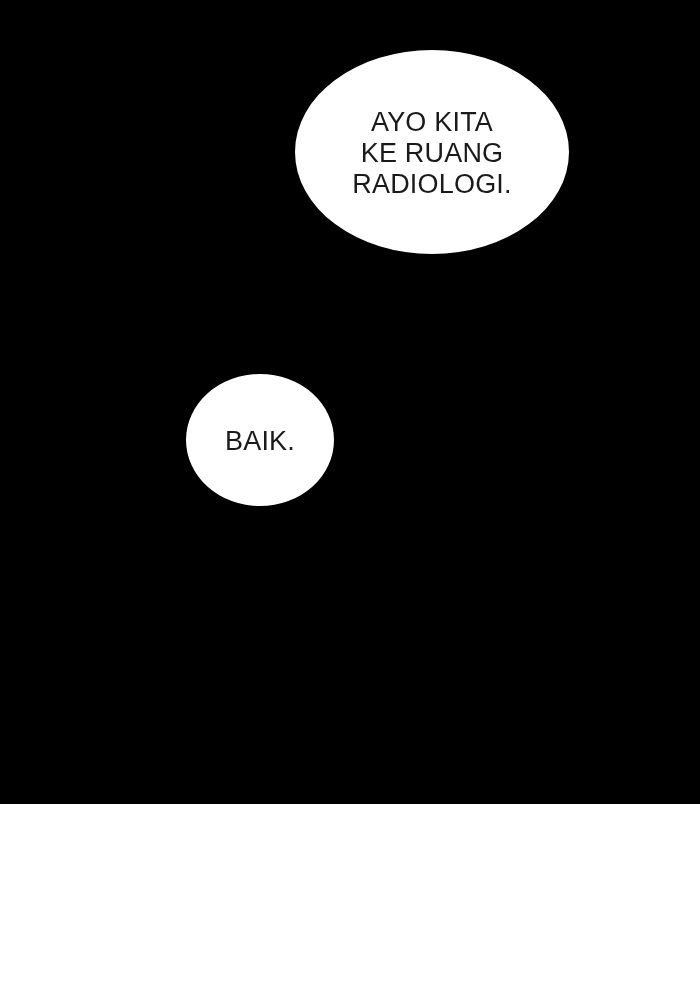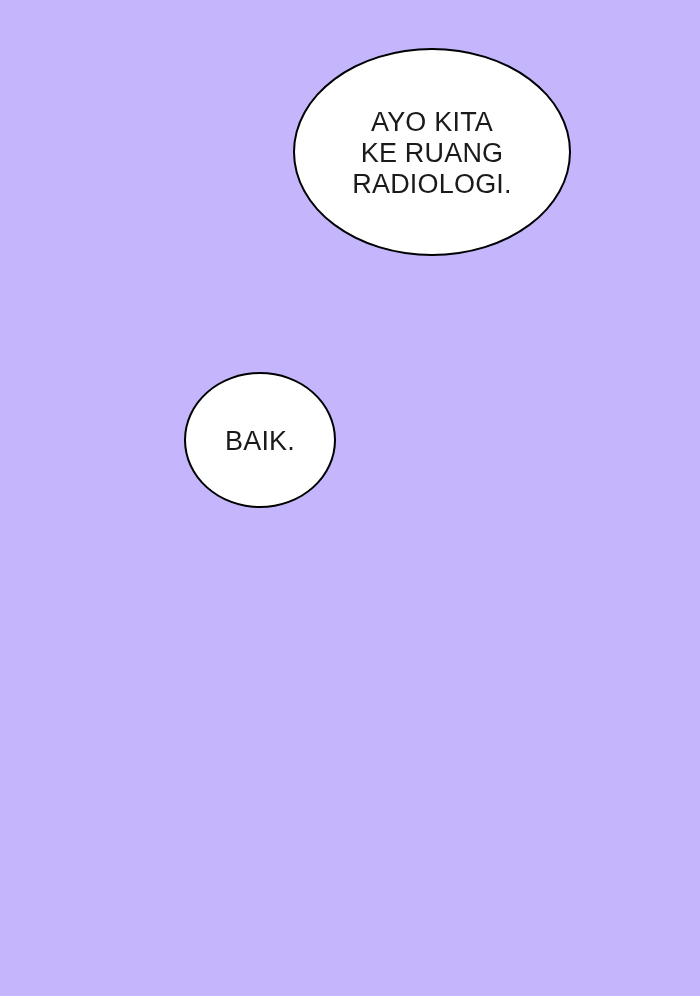--- a/index.html
+++ b/index.html
@@ -7,22 +7,22 @@
     margin: 0;
     padding: 0;
     background: #ffffff;
   }
   body {
     font-family: "Liberation Sans", sans-serif;
   }
   #panel {
     position: relative;
     width: 700px;
-    height: 996px;
-    background: #c4b5fd;
+    height: 804px;
+    background: #000000;
     overflow: hidden;
   }
   .bubble {
     position: absolute;
     box-sizing: border-box;
     border: 2px solid #000000;
     background: #ffffff;
     border-radius: 50%;
     display: flex;
     align-items: center;

